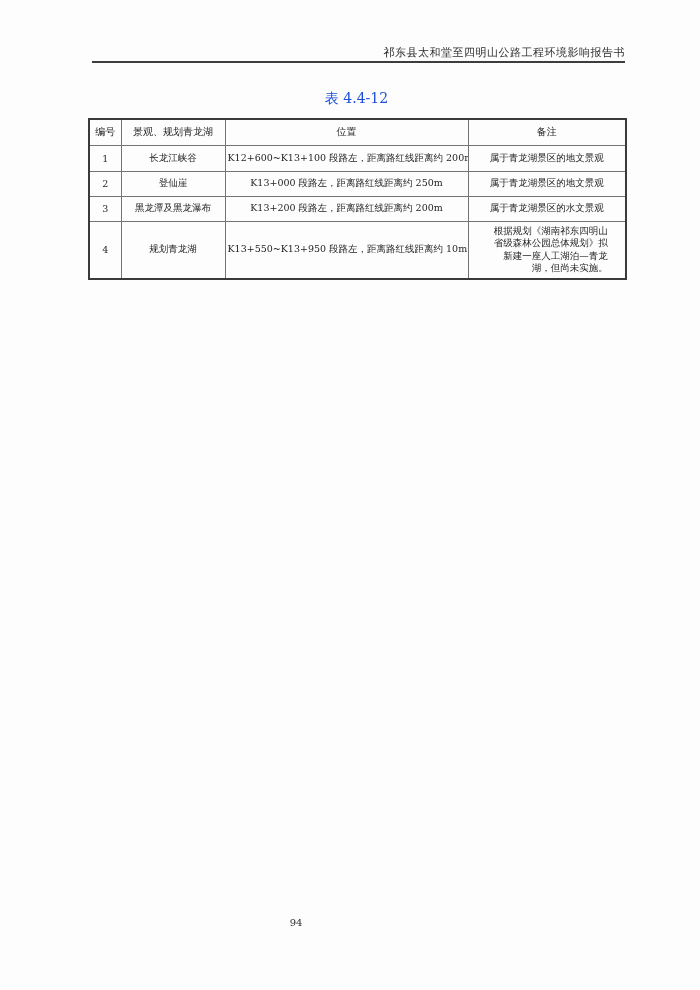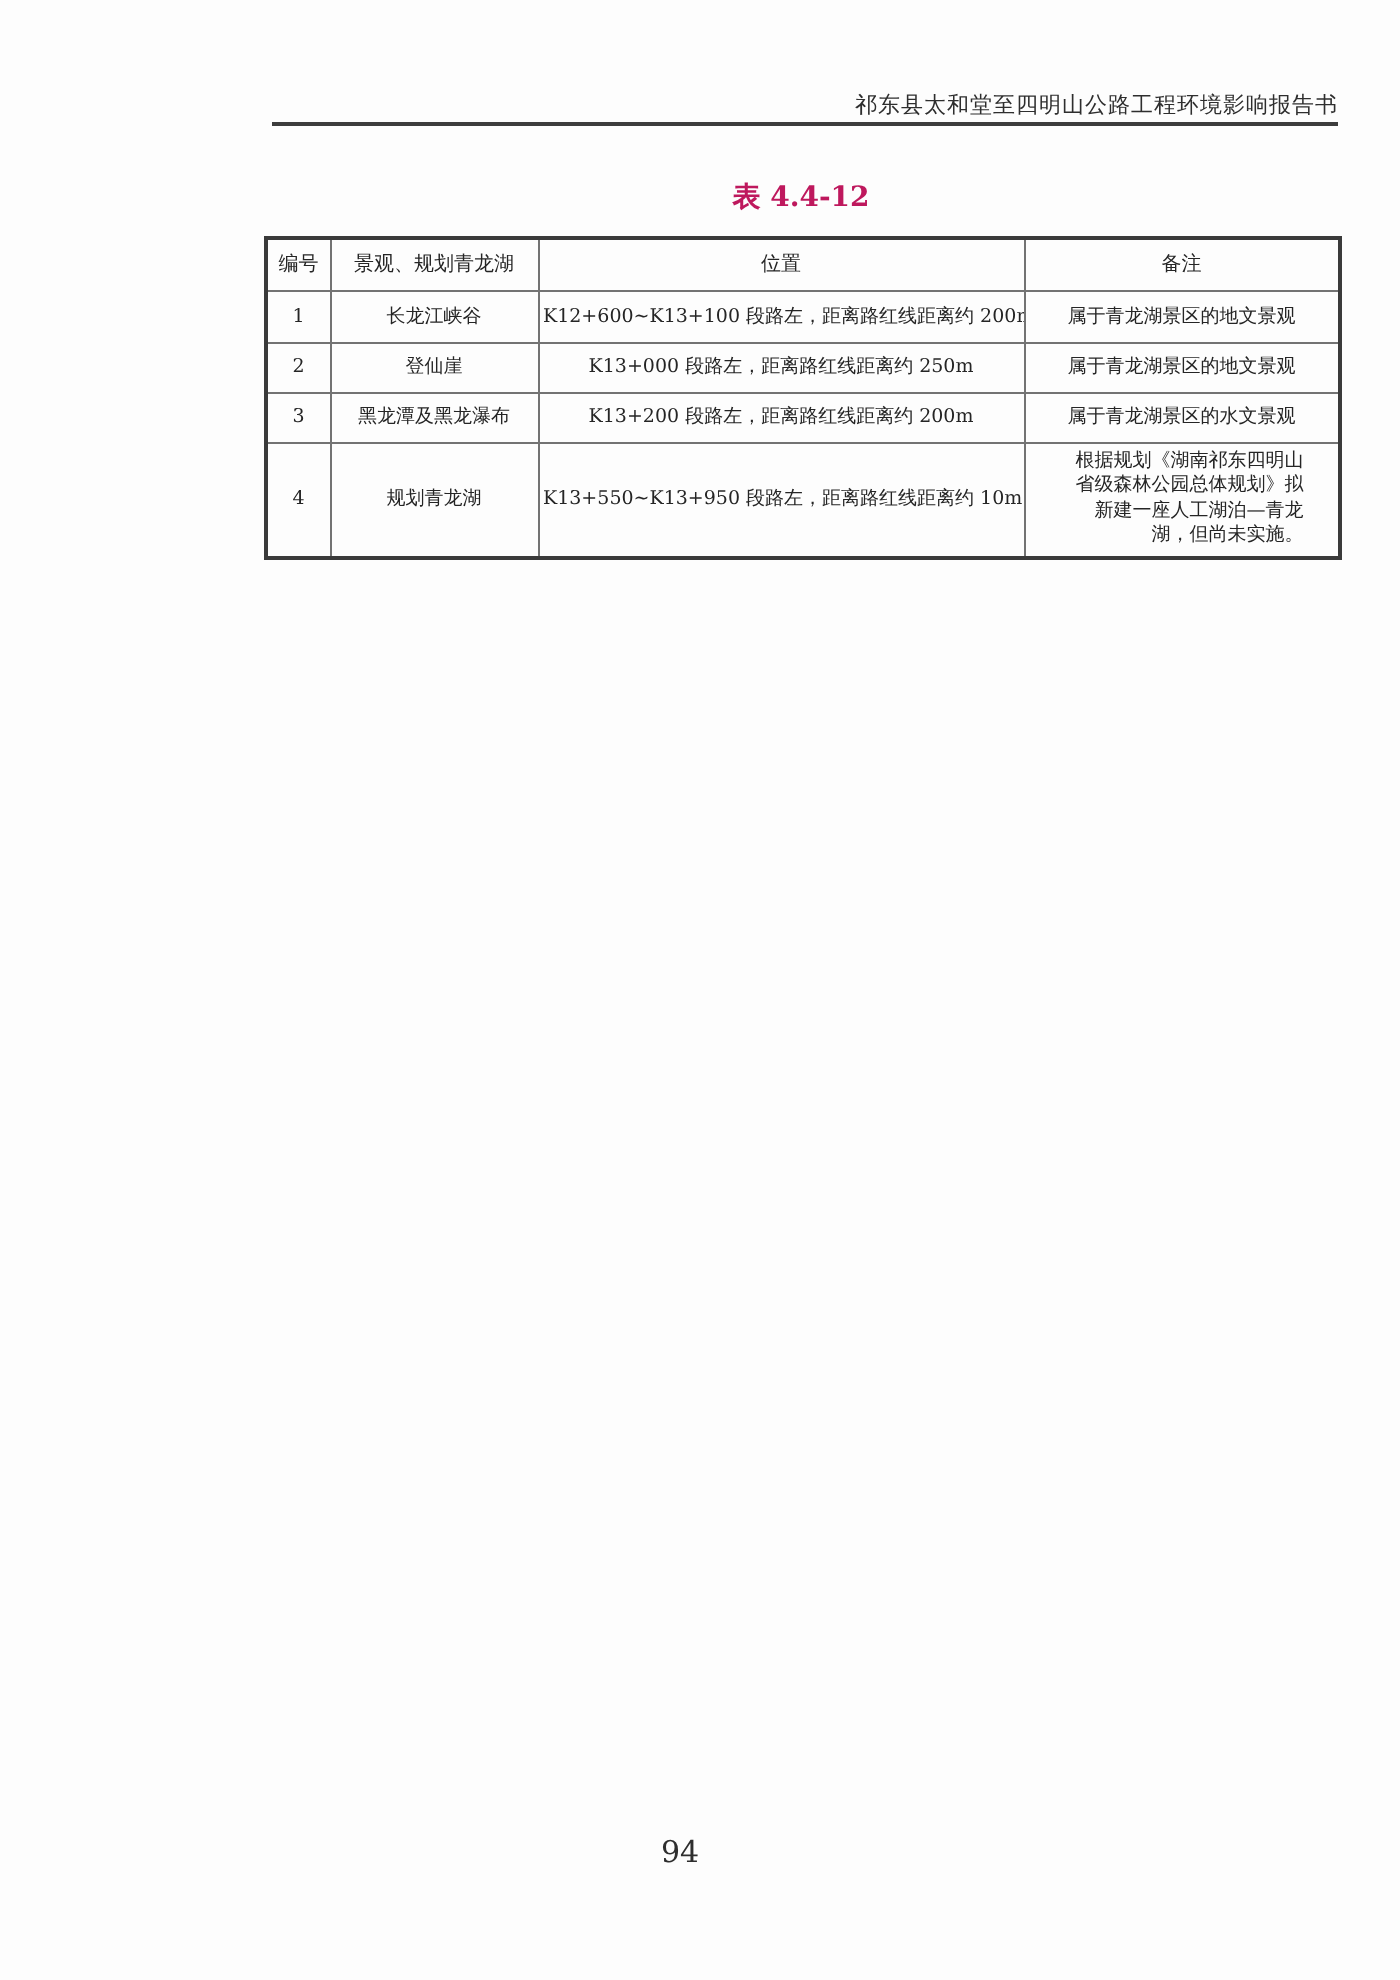--- a/index.html
+++ b/index.html
@@ -4,21 +4,21 @@
 <style>
   * { margin: 0; padding: 0; box-sizing: border-box; }
   html, body { width: 700px; height: 990px; }
   body {
     background: #fdfdfd;
     font-family: "DejaVu Serif", "Liberation Serif", serif;
     color: #2b2b2b;
     position: relative;
     overflow: hidden;
   }
-  .sheet { position: absolute; inset: 0; background: #fdfdfd; margin-left: 44px; }
+  .sheet { position: absolute; inset: 0; background: #fdfdfd; }
 
   .running-header {
     position: absolute;
     top: 45px;
     left: 92px;
     width: 533px;
     text-align: right;
     font-size: 11px;
     letter-spacing: 0.5px;
     color: #2e2e2e;
@@ -34,23 +34,23 @@
   }
 
   .table-caption {
     position: absolute;
     top: 90px;
     left: 88px;
     width: 537px;
     display: flex;
     justify-content: center;
     gap: 26px;
-    font-weight: bold;
+    font-weight: normal;
     font-size: 14px;
-    color: #be185d;
+    color: #1d4ed8;
     white-space: nowrap;
   }
 
   table.report-table {
     position: absolute;
     top: 118px;
     left: 88px;
     width: 537px;
     border-collapse: collapse;
     table-layout: fixed;
@@ -79,21 +79,21 @@
     line-height: 12.5px;
     text-align: right;
   }
 
   .page-number {
     position: absolute;
     top: 917px;
     left: 0;
     width: 592px;
     text-align: center;
-    font-size: 15px;
+    font-size: 10px;
     color: #2e2e2e;
   }
 </style>
 </head>
 <body>
 
 <div class="sheet">
 
   <div class="running-header">祁东县太和堂至四明山公路工程环境影响报告书</div>
 

